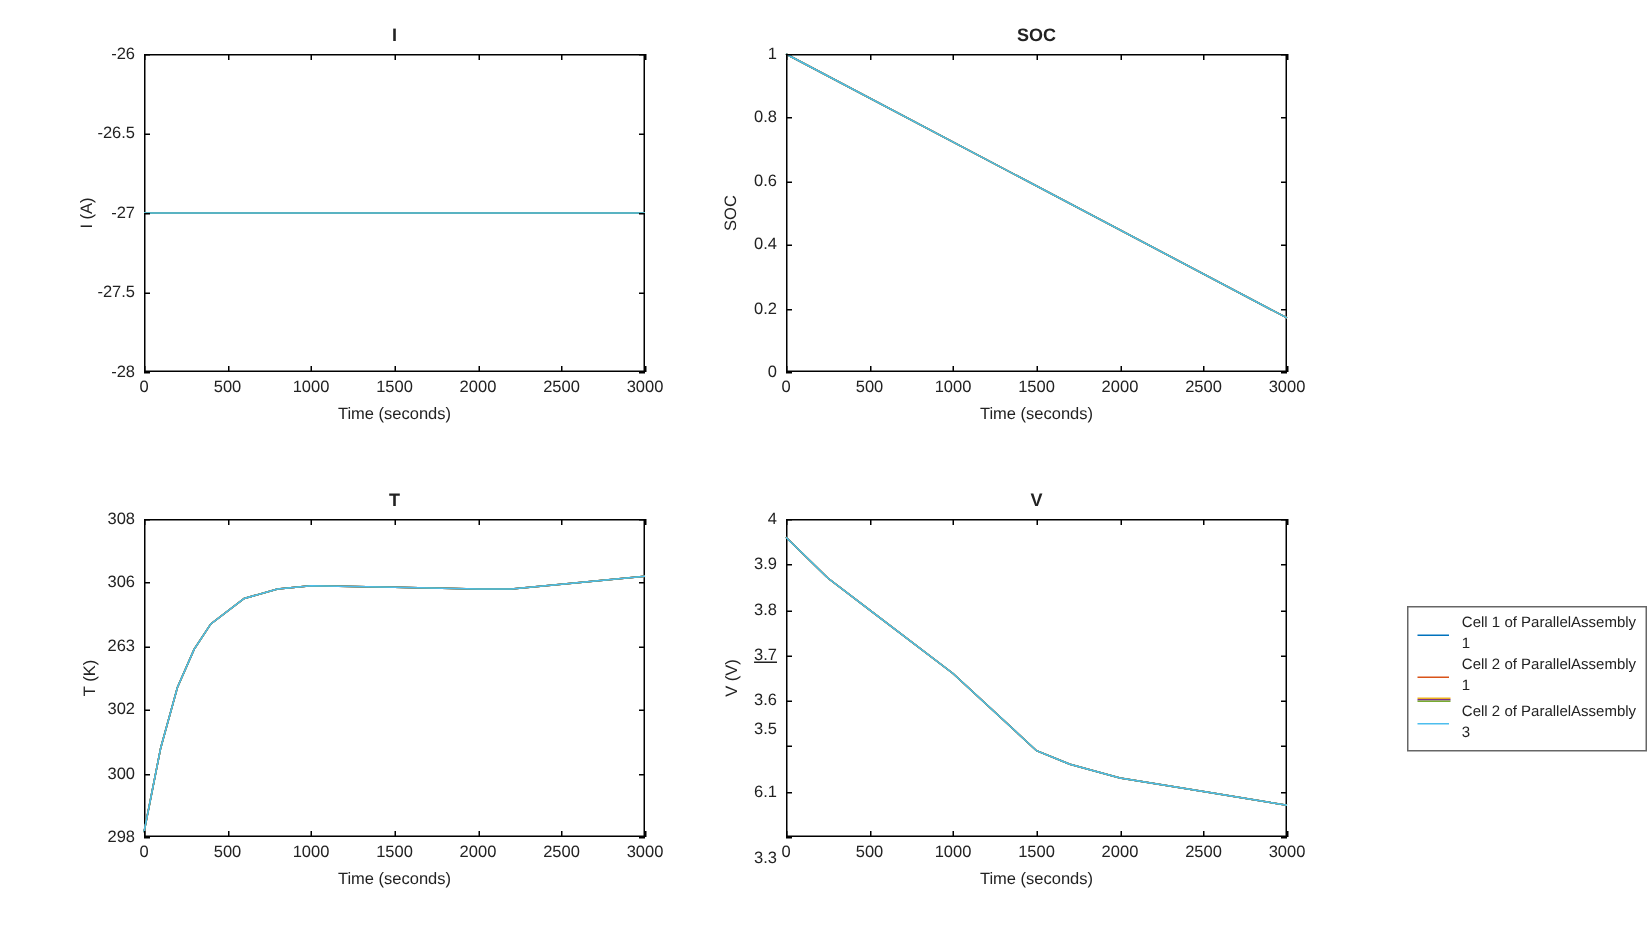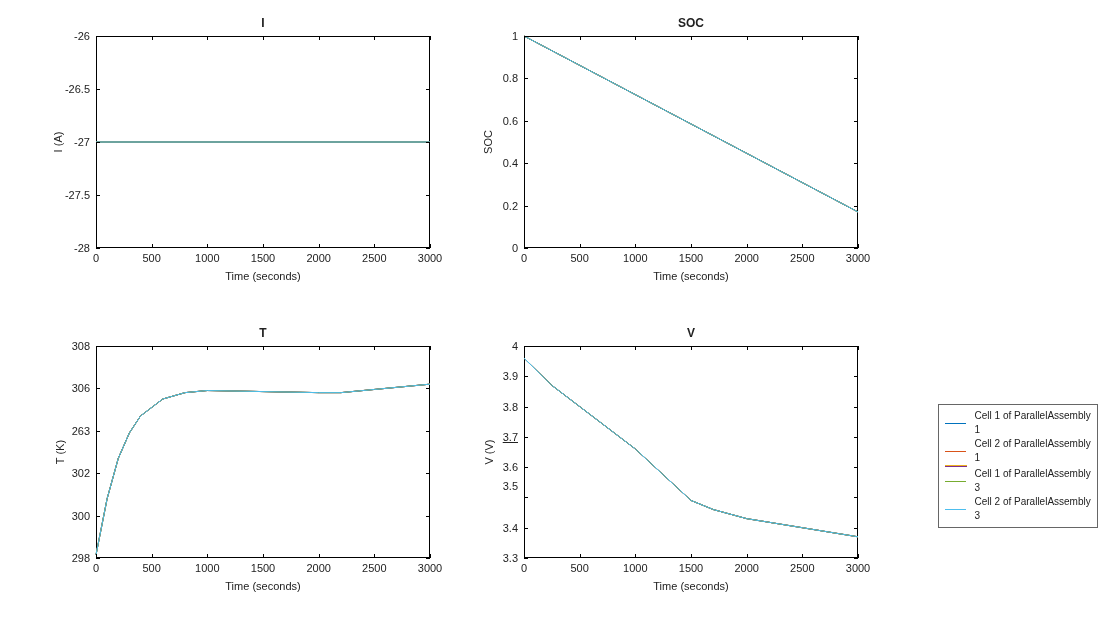--- a/index.html
+++ b/index.html
@@ -280,24 +280,24 @@
     <svg class="series" viewBox="0 0 334 212" preserveAspectRatio="none">
         <polyline points="0.00,12.11 27.83,39.37 55.67,60.57 111.33,102.97 167.00,154.46 189.27,163.54 222.67,172.63 278.33,181.71 334.00,190.80" fill="none" stroke="#0072BD" stroke-width="1"></polyline>
         <polyline points="0.00,12.11 27.83,39.37 55.67,60.57 111.33,102.97 167.00,154.46 189.27,163.54 222.67,172.63 278.33,181.71 334.00,190.80" fill="none" stroke="#D95319" stroke-width="1"></polyline>
         <polyline points="0.00,12.11 27.83,39.37 55.67,60.57 111.33,102.97 167.00,154.46 189.27,163.54 222.67,172.63 278.33,181.71 334.00,190.80" fill="none" stroke="#EDB120" stroke-width="1"></polyline>
         <polyline points="0.00,12.11 27.83,39.37 55.67,60.57 111.33,102.97 167.00,154.46 189.27,163.54 222.67,172.63 278.33,181.71 334.00,190.80" fill="none" stroke="#7E2F8E" stroke-width="1"></polyline>
         <polyline points="0.00,12.11 27.83,39.37 55.67,60.57 111.33,102.97 167.00,154.46 189.27,163.54 222.67,172.63 278.33,181.71 334.00,190.80" fill="none" stroke="#77AC30" stroke-width="1"></polyline>
         <polyline points="0.00,12.11 27.83,39.37 55.67,60.57 111.33,102.97 167.00,154.46 189.27,163.54 222.67,172.63 278.33,181.71 334.00,190.80" fill="none" stroke="#4DBEEE" stroke-width="1"></polyline>
       </svg>
     <div class="ylabel">V (V)</div>
     <div class="xlabel">Time (seconds)</div>
-  <div class="ytick" style="top: 212px;">3.3</div>
+  <div class="ytick" style="top: 226px;">3.3</div>
       <div class="tick-mark-y " style="top: 212px;"></div>
       <div class="tick-mark-y right" style="top: 212px;"></div>
-      <div class="ytick" style="top: 181.714px;">3.4</div>
+      <div class="ytick" style="top: 181.714px;">6.1</div>
       <div class="tick-mark-y " style="top: 181.714px;"></div>
       <div class="tick-mark-y right" style="top: 181.714px;"></div>
       <div class="ytick" style="top: 140px;">3.5</div>
       <div class="tick-mark-y " style="top: 151.429px;"></div>
       <div class="tick-mark-y right" style="top: 151.429px;"></div>
       <div class="ytick" style="top: 121.143px;">3.6</div>
       <div class="tick-mark-y " style="top: 121.143px;"></div>
       <div class="tick-mark-y right" style="top: 121.143px;"></div>
       <div class="ytick" style="top: 90.8571px; text-decoration: underline;">3.7</div>
       <div class="tick-mark-y " style="top: 90.8571px;"></div>
@@ -344,21 +344,20 @@
         <span>Cell 2 of ParallelAssembly 1</span>
       </div>
       <div class="legend-row">
         <div class="legend-swatch" style="border-top-color: rgb(237, 177, 32);"></div>
       </div>
       <div class="legend-row">
         <div class="legend-swatch" style="border-top-color: rgb(126, 47, 142);"></div>
       </div>
       <div class="legend-row">
         <div class="legend-swatch" style="border-top-color: rgb(119, 172, 48);"></div>
-        <span>Cell 1 of ParallelAssembly 3</span>
       </div>
       <div class="legend-row">
         <div class="legend-swatch" style="border-top-color: rgb(77, 190, 238);"></div>
         <span>Cell 2 of ParallelAssembly 3</span>
       </div>
     </div>
 
 </div>
 
 </body></html>

